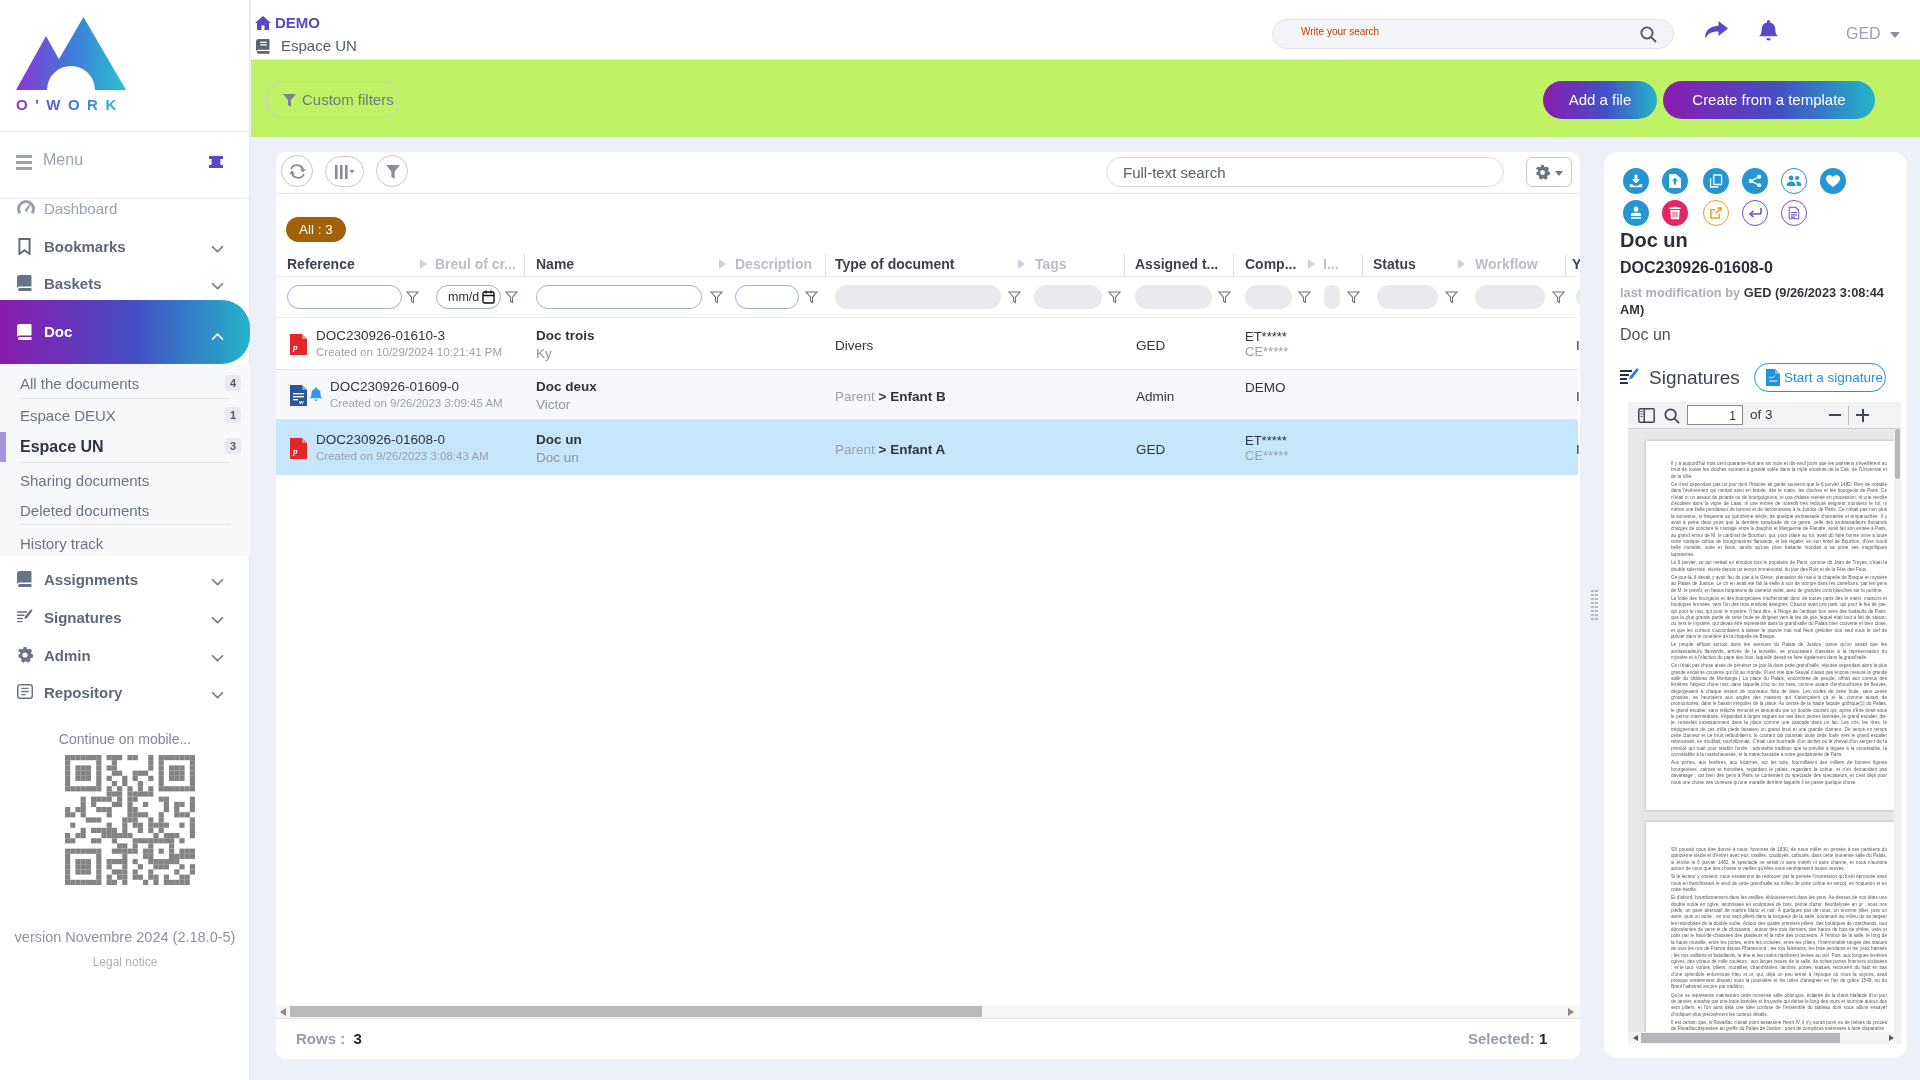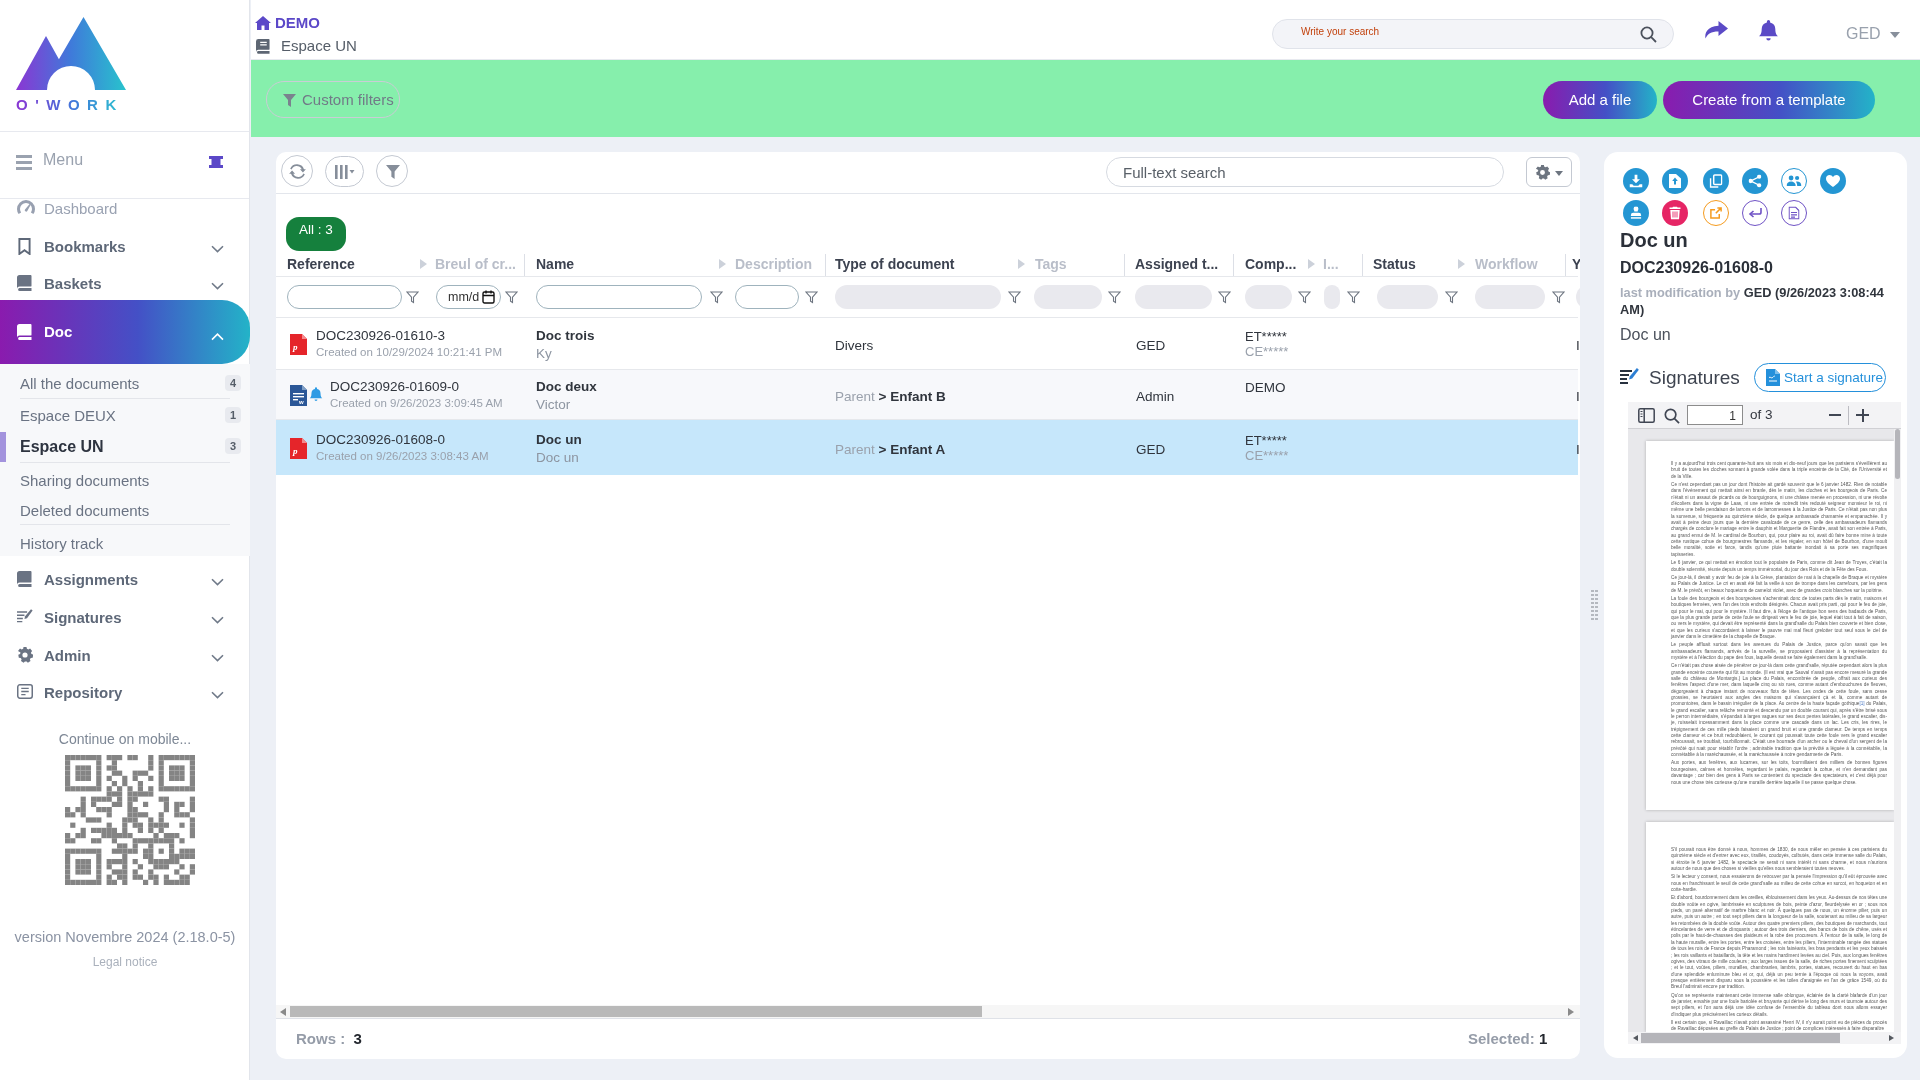--- a/index.html
+++ b/index.html
@@ -1,20 +1,20 @@
 <!DOCTYPE html>
 <html><head><meta charset="utf-8"><title>O'WORK</title>
 <style>
 * { margin:0; padding:0; box-sizing:border-box; }
 html,body { width:1920px; height:1080px; overflow:hidden; }
 body { font-family:"Liberation Sans",sans-serif; background:#edf0f6; position:relative; }
 .abs { position:absolute; }
 .sidebar { position:absolute; left:0; top:0; width:250px; height:1080px; background:#fff; border-right:1px solid #e2e5eb; }
 .topbar { position:absolute; left:251px; top:0; width:1669px; height:60px; background:#fff; border-bottom:1px solid #e7e9ef; }
-.subbar { position:absolute; left:251px; top:60px; width:1669px; height:77px; background:#86efac; }
+.subbar { position:absolute; left:251px; top:60px; width:1669px; height:77px; background:#bef264; }
 .card { position:absolute; background:#fff; border-radius:10px; }
 .navitem { position:absolute; left:0; width:250px; height:38px; color:#5e6878; font-weight:bold; font-size:15px; }
 .navitem .lbl { position:absolute; left:44px; top:10px; }
 .navitem .chev { position:absolute; right:26px; top:11px; }
 .subitem { position:absolute; left:0; width:250px; font-size:15px; color:#6a7383; }
 .badge { position:absolute; right:9px; top:-3px; background:#e8eaef; color:#555d68; font-size:11px; font-weight:bold; border-radius:4px; padding:2px 5px; }
 .hdrlbl { position:absolute; top:0; font-size:14px; font-weight:bold; color:#3c4250; white-space:nowrap; }
 .hdrlbl.dis { color:#b9bec9; }
 .sortarr { position:absolute; top:3px; width:0; height:0; border-left:7px solid #ccd1da; border-top:5px solid transparent; border-bottom:5px solid transparent; }
 .coldiv { position:absolute; top:-2px; width:1px; height:22px; background:#dcdfe6; }
@@ -545,21 +545,21 @@
   <div class="abs" style="left:830px;top:5px;width:398px;height:30px;border:1px solid #d6dae1;border-radius:15px;">
         <span class="abs" style="left:16px;top:6px;font-size:15px;color:#596068;">Full-text search</span>
       </div>
   <div class="abs" style="left:1250px;top:5px;width:46px;height:30px;border:1px solid #c4c9d2;border-radius:6px;">
         <span class="abs" style="left:8px;top:7px;"><svg width="15" height="15" viewBox="0 0 16 16" fill="#6d7580">
             <path d="M6.5 0h3l.4 1.8 1.5.7 1.7-.9 2 2.3-1.1 1.5.4 1.6 1.8.7-.5 3-1.9.2-.9 1.4.6 1.8-2.6 1.6-1.3-1.3h-1.7l-1.3 1.3-2.6-1.6.6-1.8-.9-1.4-1.9-.2-.5-3 1.8-.7.4-1.6L1 3.9l2-2.3 1.7.9 1.5-.7z M8 5.4a2.6 2.6 0 1 0 0 5.2 2.6 2.6 0 0 0 0-5.2z" fill-rule="evenodd"></path>
           </svg></span>
         <span class="abs" style="left:28px;top:13px;width:0;height:0;border-top:5px solid #6d7580;border-left:4px solid transparent;border-right:4px solid transparent;"></span>
       </div>
  </div>
-    <div class="abs" style="left:10px;top:65px;width:60px;height:34px;background:#15803d;border-radius:13px;color:#fff;font-size:13.5px;text-align:center;line-height:25px;">All : 3</div>
+    <div class="abs" style="left:10px;top:65px;width:60px;height:25px;background:#a16207;border-radius:13px;color:#fff;font-size:13.5px;text-align:center;line-height:25px;">All : 3</div>
     <div class="abs" style="left:0;top:104px;width:1302px;height:24px;">
       <span class="hdrlbl" style="left:11px;">Reference</span>
       <span class="hdrlbl dis" style="left:159px;">Breul of cr...</span>
       <span class="hdrlbl" style="left:260px;">Name</span>
       <span class="hdrlbl dis" style="left:459px;">Description</span>
       <span class="hdrlbl" style="left:559px;">Type of document</span>
       <span class="hdrlbl dis" style="left:759px;">Tags</span>
       <span class="hdrlbl" style="left:859px;">Assigned t...</span>
       <span class="hdrlbl" style="left:969px;">Comp...</span>
       <span class="hdrlbl dis" style="left:1047px;">I...</span>

